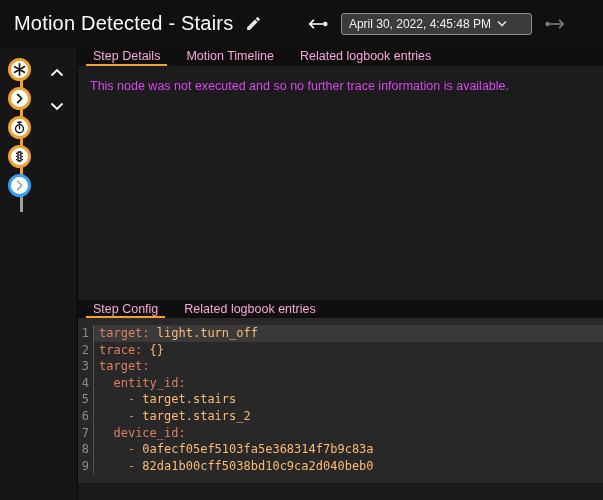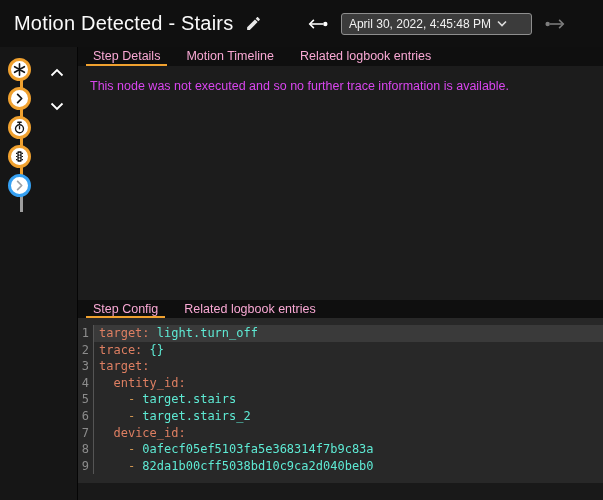--- a/index.html
+++ b/index.html
@@ -79,21 +79,21 @@
   }
   .cl { display:flex; line-height:16.6px; height:16.6px; }
   .ln {
     flex:0 0 16px; text-align:right; padding-right:4px; color:#8c8c8c;
     border-right:1px solid #555; user-select:none;
   }
   .ct { flex:1; white-space:pre; padding-left:5px; color:#d8d8d8; }
   .cl.hl .ct { background:#3a3a3a; }
   .tk-key  { color:#de7f62; }
   .tk-dash { color:#cf9550; }
-  .tk-plain{ color:#5eead4; }
+  .tk-plain{ color:#fdba74; }
 
   .bottom-pad { flex:0 0 17px; background:#191919; }
 </style>
 </head>
 <body>
 
 <div class="app">
 
   <header>
     <span class="page-title">Motion Detected - Stairs</span>

